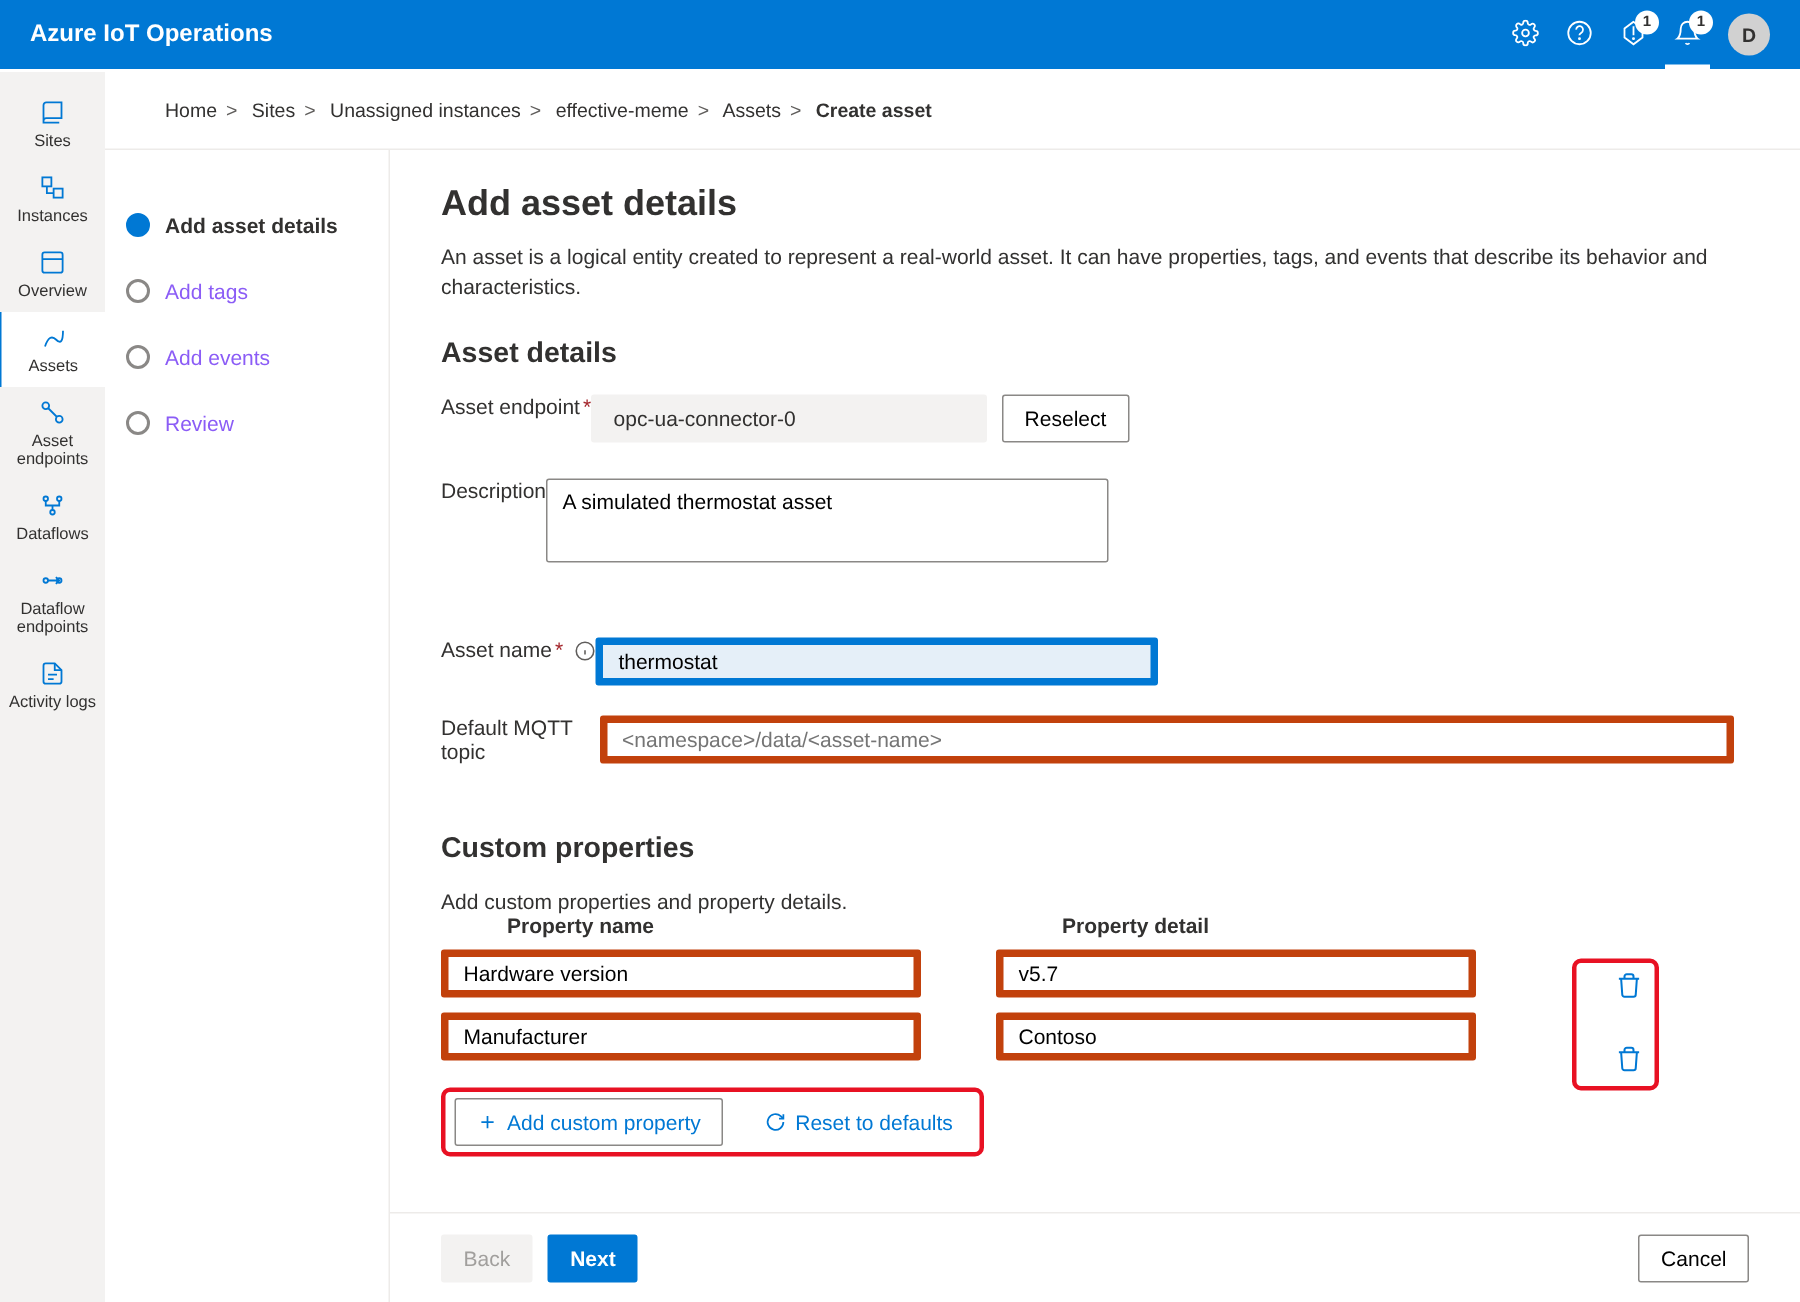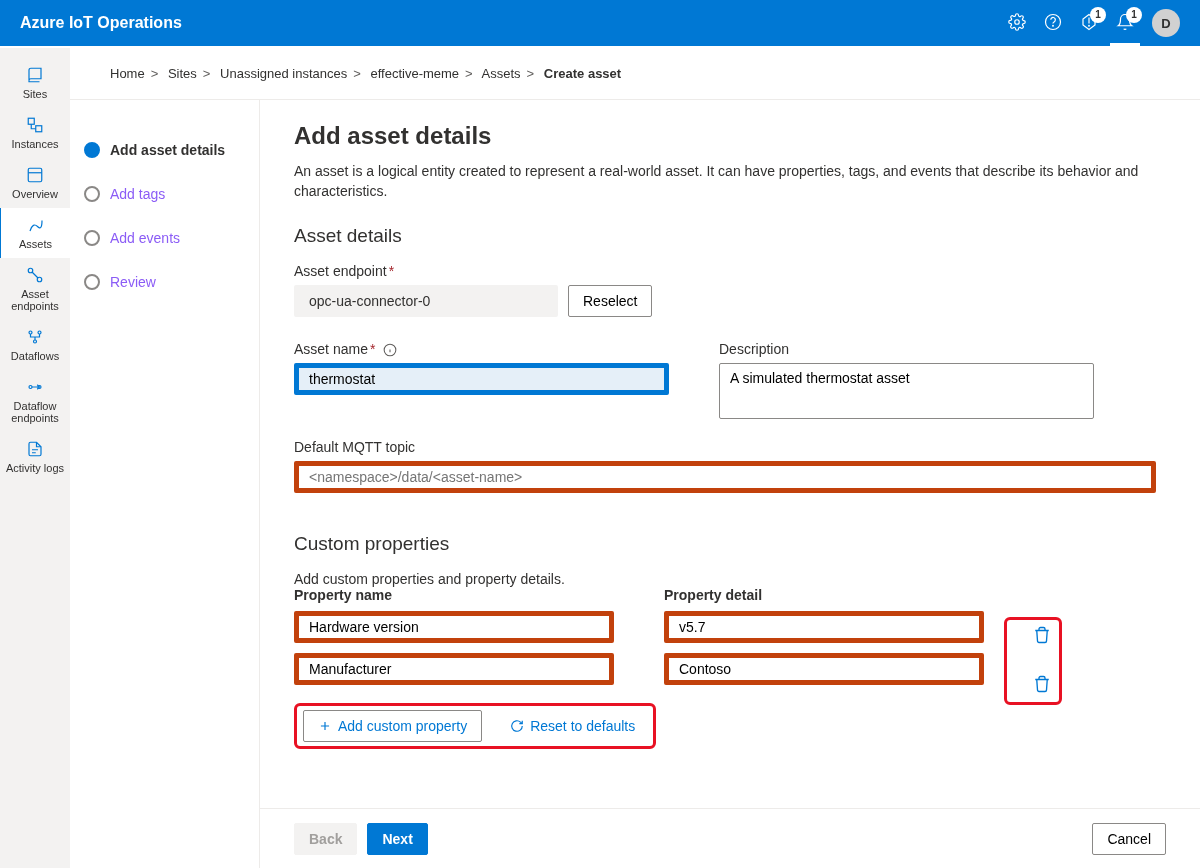--- a/index.html
+++ b/index.html
@@ -28,36 +28,36 @@
 .wizard { width: 190px; border-right: 1px solid #edebe9; padding: 28px 0 0 14px; }
 .step { display: flex; align-items: center; gap: 10px; padding: 14px 0; cursor: pointer; }
 .step .circle { width: 16px; height: 16px; border-radius: 50%; border: 2px solid #8a8886; }
 .step.active .circle { background: #0078d4; border-color: #0078d4; }
 .step .label { font-size: 14px; color: #8b5cf6; }
 .step.active .label { font-weight: 600; color: #323130; }
 
 .form-area { flex: 1; overflow-y: auto; padding: 22px 44px 80px 34px; position: relative; }
 h1.page-title { font-size: 24px; font-weight: 600; margin-bottom: 12px; }
 .intro { font-size: 14px; color: #323130; margin-bottom: 24px; line-height: 1.4; }
-h2.section { font-size: 19px; font-weight: 400; margin-bottom: 16px; }
+h2.section { font-size: 19px; font-weight: 700; margin-bottom: 16px; }
 .form-row { display: flex; gap: 50px; margin-bottom: 20px; flex-wrap: wrap; }
-.field { display: flex; flex-direction: column; }
+.field { display: flex; flex-direction: row; }
 .field label { font-size: 14px; margin-bottom: 6px; }
 .req { color: #a4262c; margin-left: 2px; }
 .info-icon { display: inline-flex; vertical-align: middle; margin-left: 4px; }
 .text-input, .readonly-box { height: 32px; border: 5px solid #c2410c; border-radius: 2px; padding: 0 10px; font-size: 14px; }
 .readonly-box { background: #f3f2f1; border-color: #f3f2f1; display: flex; align-items: center; color: #323130; }
 .btn { height: 32px; border: 1px solid #8a8886; background: #fff; border-radius: 2px; padding: 0 14px; font-size: 14px; cursor: pointer; display: inline-flex; align-items: center; gap: 6px; }
 .btn.primary { background: #0078d4; border-color: #0078d4; color: #fff; font-weight: 600; }
-.btn.disabled { background: #f3f2f1; color: #a19f9d; border-color: #f3f2f1; cursor: default; font-weight: 700; }
+.btn.disabled { background: #f3f2f1; color: #a19f9d; border-color: #f3f2f1; cursor: default; font-weight: 400; }
 .textarea { border: 1px solid #8a8886; border-radius: 2px; padding: 6px 10px; font-size: 14px; resize: none; font-family: inherit; width: 375px; height: 56px; }
 .full-input { width: 100%; }
 .assetname-field { width: 375px; background: #e5eff8; border-color: #0078d4;}
 
-.prop-header { display: flex; gap: 50px; margin-bottom: 8px;}
+.prop-header { display: flex; gap: 50px; margin-bottom: 8px; margin-left: 44px;}
 .prop-header .col { width: 320px; font-weight: 600; font-size: 14px; }
 .prop-row { display: flex; gap: 50px; align-items: center; margin-bottom: 10px; }
 .prop-row .text-input { width: 320px; }
 .trash { color: #0078d4; cursor: pointer; margin-left: 18px;}
 .highlight-box { border: 3px solid #e81123; border-radius: 6px; padding: 4px 10px 4px 6px;}
 .trash-highlight { border: 3px solid #e81123; border-radius: 6px; padding: 6px 8px; display: flex; flex-direction: column; gap: 28px; justify-content: center; align-items: center;}
 
 .action-row { display: flex; gap: 20px; align-items: center; }
 .link-btn { color: #0078d4; }
 
@@ -221,35 +221,35 @@
 
         <div class="field" style="margin-bottom:24px">
           <label><span>Asset endpoint</span><span class="req">*</span></label>
           <div style="display:flex; gap:10px; align-items:center;">
             <div class="readonly-box" style="width:264px">opc-ua-connector-0</div>
             <button class="btn">Reselect</button>
           </div>
         </div>
 
         <div class="form-row">
+          <div class="field">
+            <label>Description</label>
+            <textarea class="textarea" style="">A simulated thermostat asset</textarea>
+          </div>
           <div class="field">
             <label>
               <span>Asset name</span><span class="req">*</span>
               <span class="info-icon">
                   <svg width="14" height="14" viewBox="0 0 24 24" fill="none" stroke="#605e5c" stroke-width="1.8">
                     <circle cx="12" cy="12" r="10"></circle>
                     <path d="M12 16v-5M12 8h.01"></path>
                   </svg>
                 </span>
             </label>
             <input class="text-input assetname-field" value="thermostat" style="">
-          </div>
-          <div class="field">
-            <label>Description</label>
-            <textarea class="textarea" style="">A simulated thermostat asset</textarea>
           </div>
         </div>
 
         <div class="field" style="margin-bottom:40px">
           <label>Default MQTT topic</label>
           <input class="text-input full-input" placeholder="&lt;namespace&gt;/data/&lt;asset-name&gt;" style="">
         </div>
 
         <h2 class="section">Custom properties</h2>
         <p style="">Add custom properties and property details.</p>

